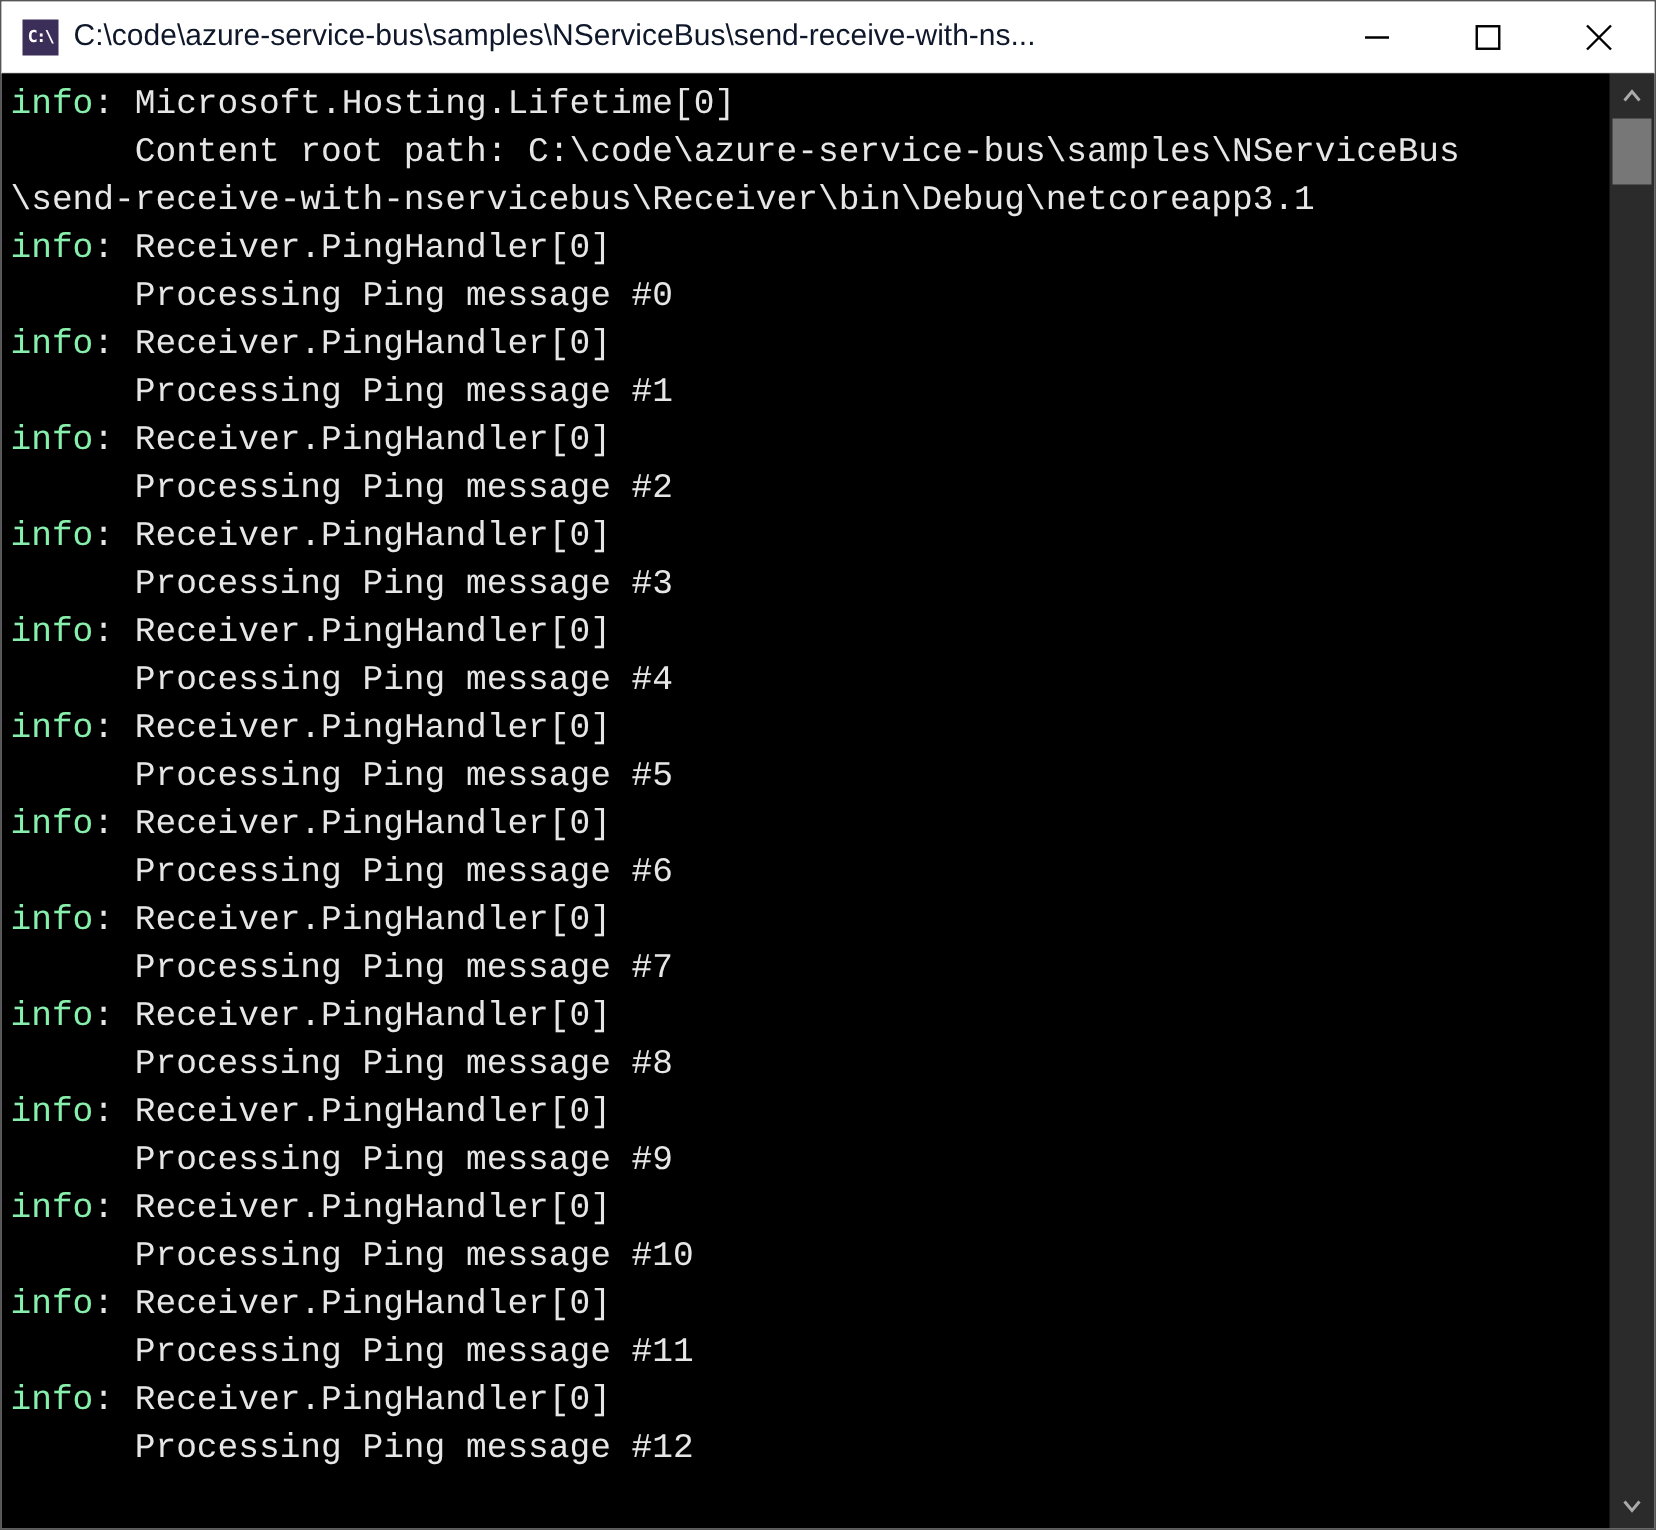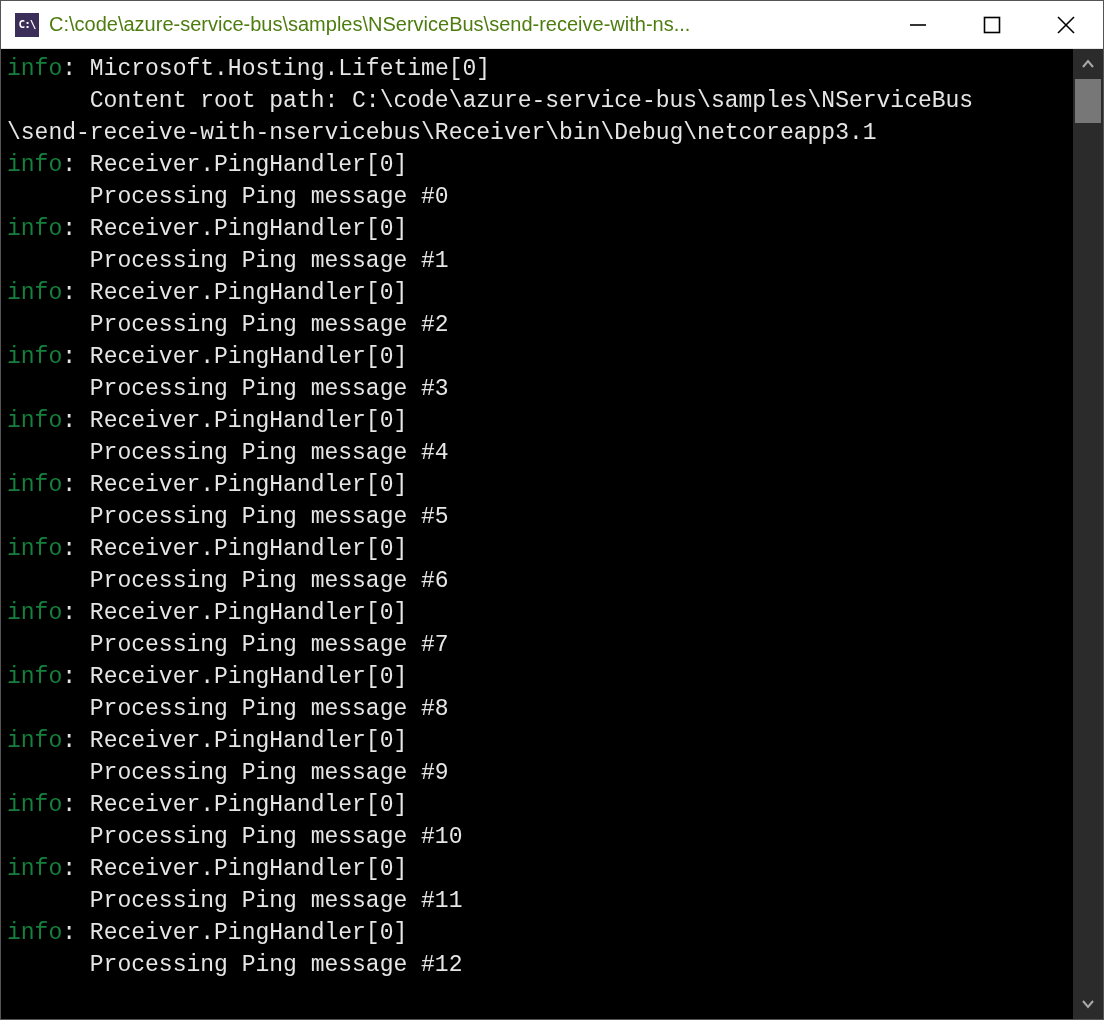--- a/index.html
+++ b/index.html
@@ -29,21 +29,21 @@
     justify-content: center;
     color: #fff;
     font-size: 11px;
     font-family: Consolas, monospace;
     font-weight: bold;
     letter-spacing: -1px;
   }
   .title-text {
     flex: 1;
     font-size: 20px;
-    color: #4d7c0f;
+    color: #0f172a;
     white-space: nowrap;
     overflow: hidden;
     text-overflow: ellipsis;
     padding-right: 20px;
   }
   .win-controls {
     display: flex;
     height: 100%;
   }
   .win-btn {
@@ -65,21 +65,21 @@
     flex: 1;
     background: #000;
     color: #e6e6e6;
     font-family: Consolas, "Courier New", monospace;
     font-size: 23px;
     line-height: 32px;
     white-space: pre;
     padding: 4px 0 0 6px;
     overflow: hidden;
   }
-  .info { color: #15803d; }
+  .info { color: #86efac; }
   .scrollbar {
     width: 30px;
     background: #2b2b2b;
     position: relative;
   }
   .sb-arrow {
     width: 100%;
     height: 30px;
     display: flex;
     align-items: center;

